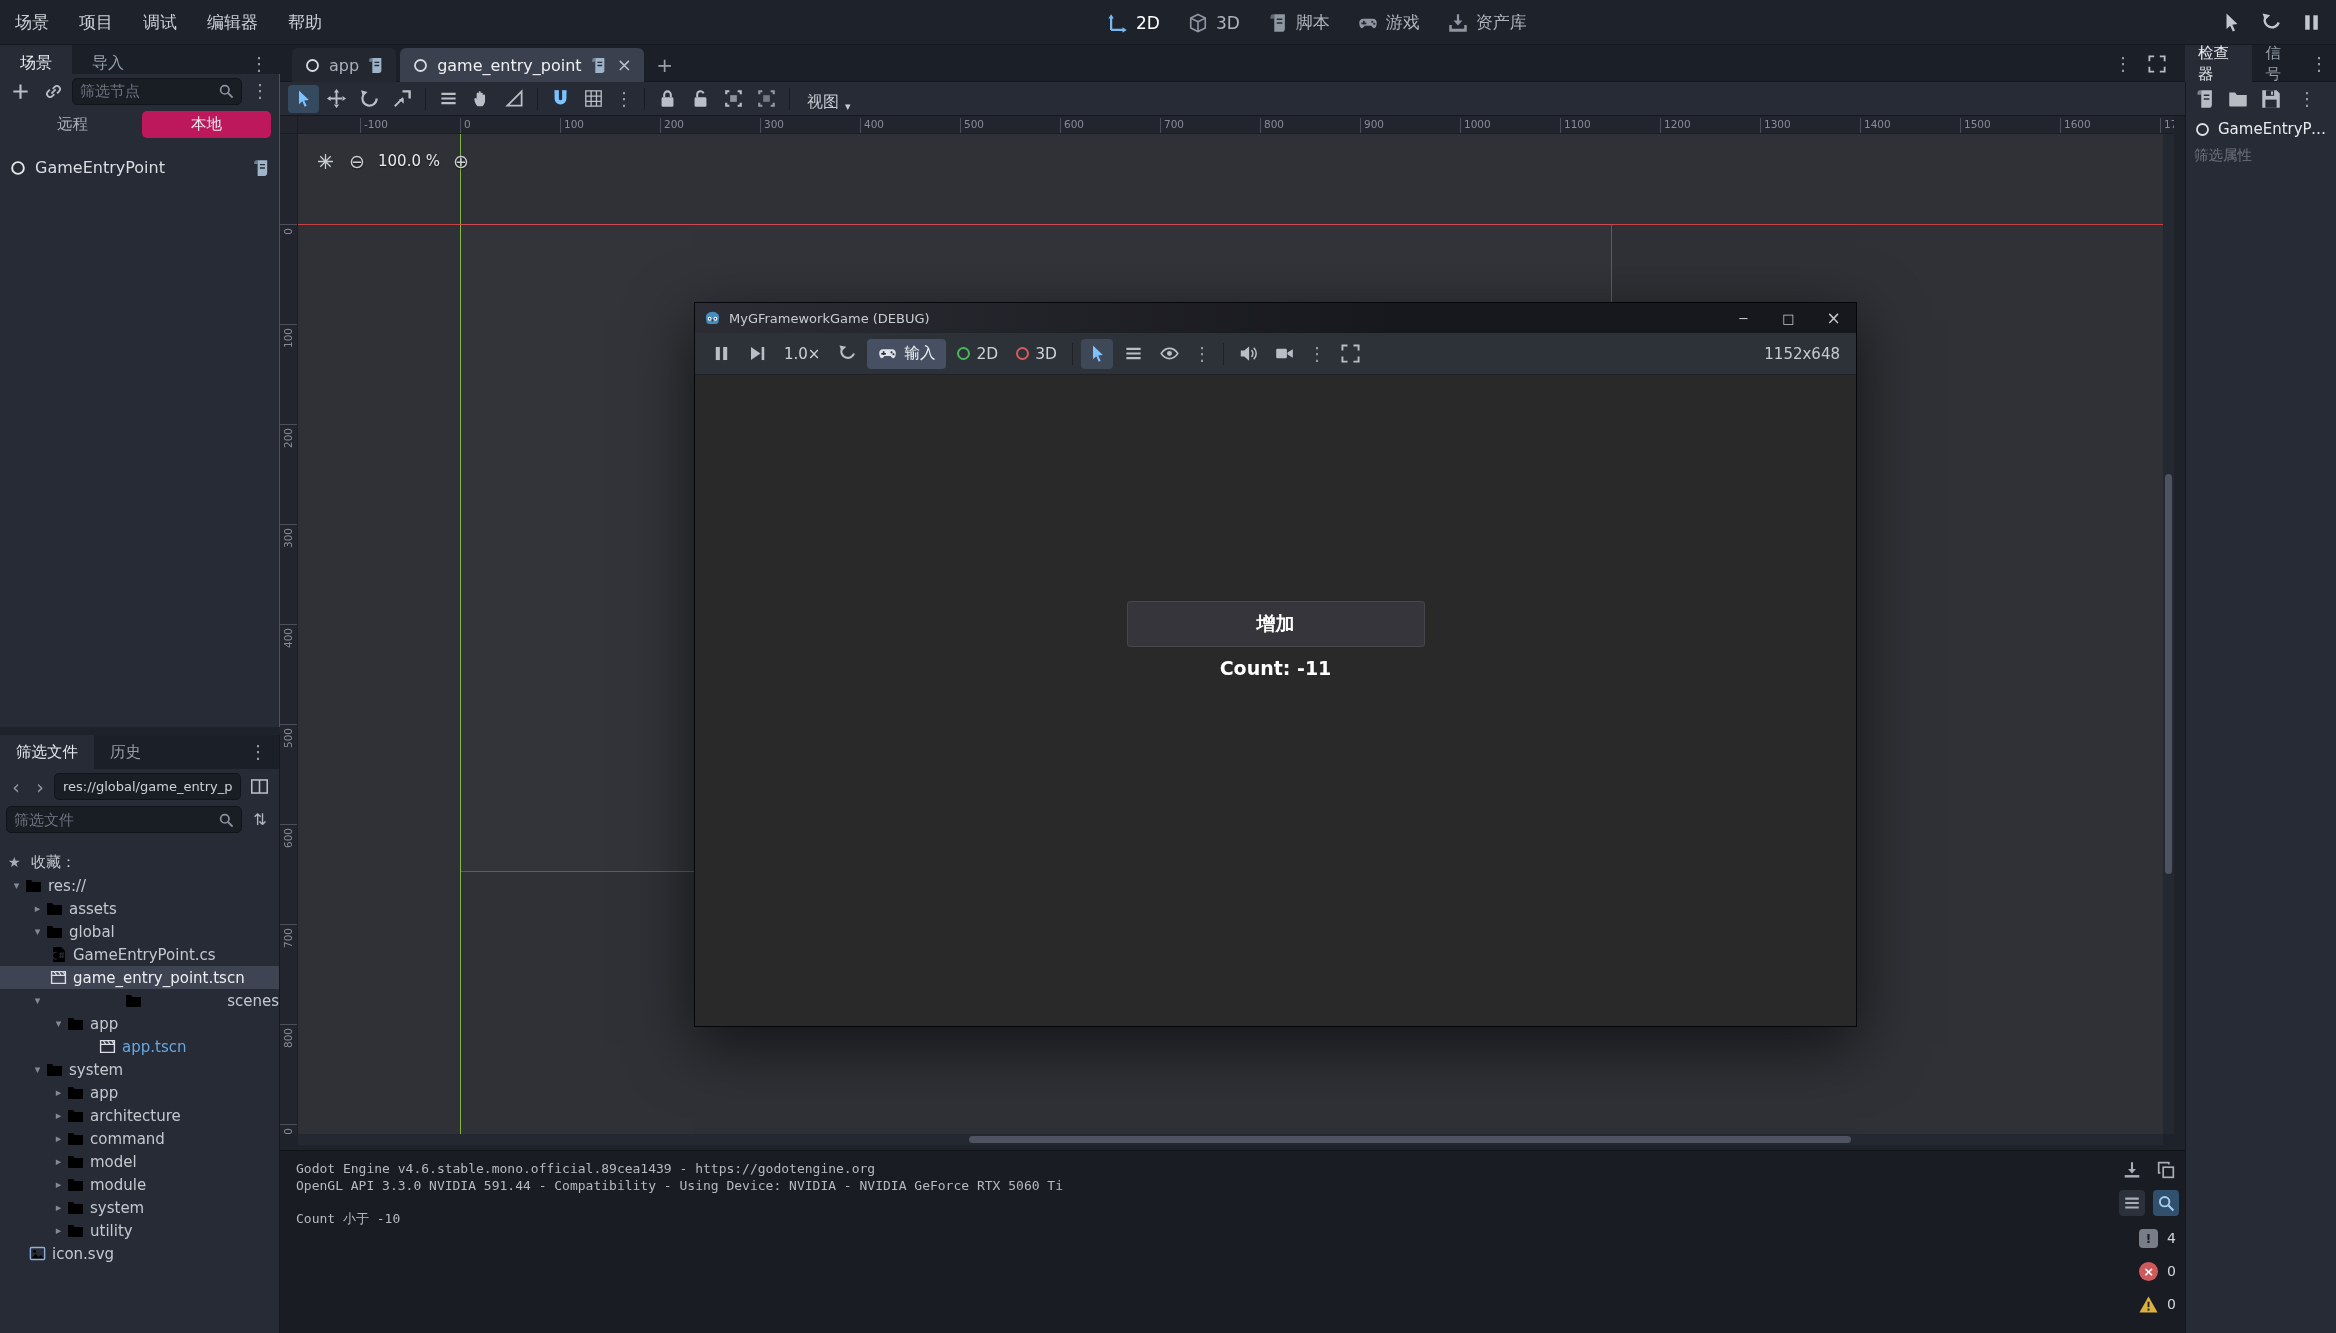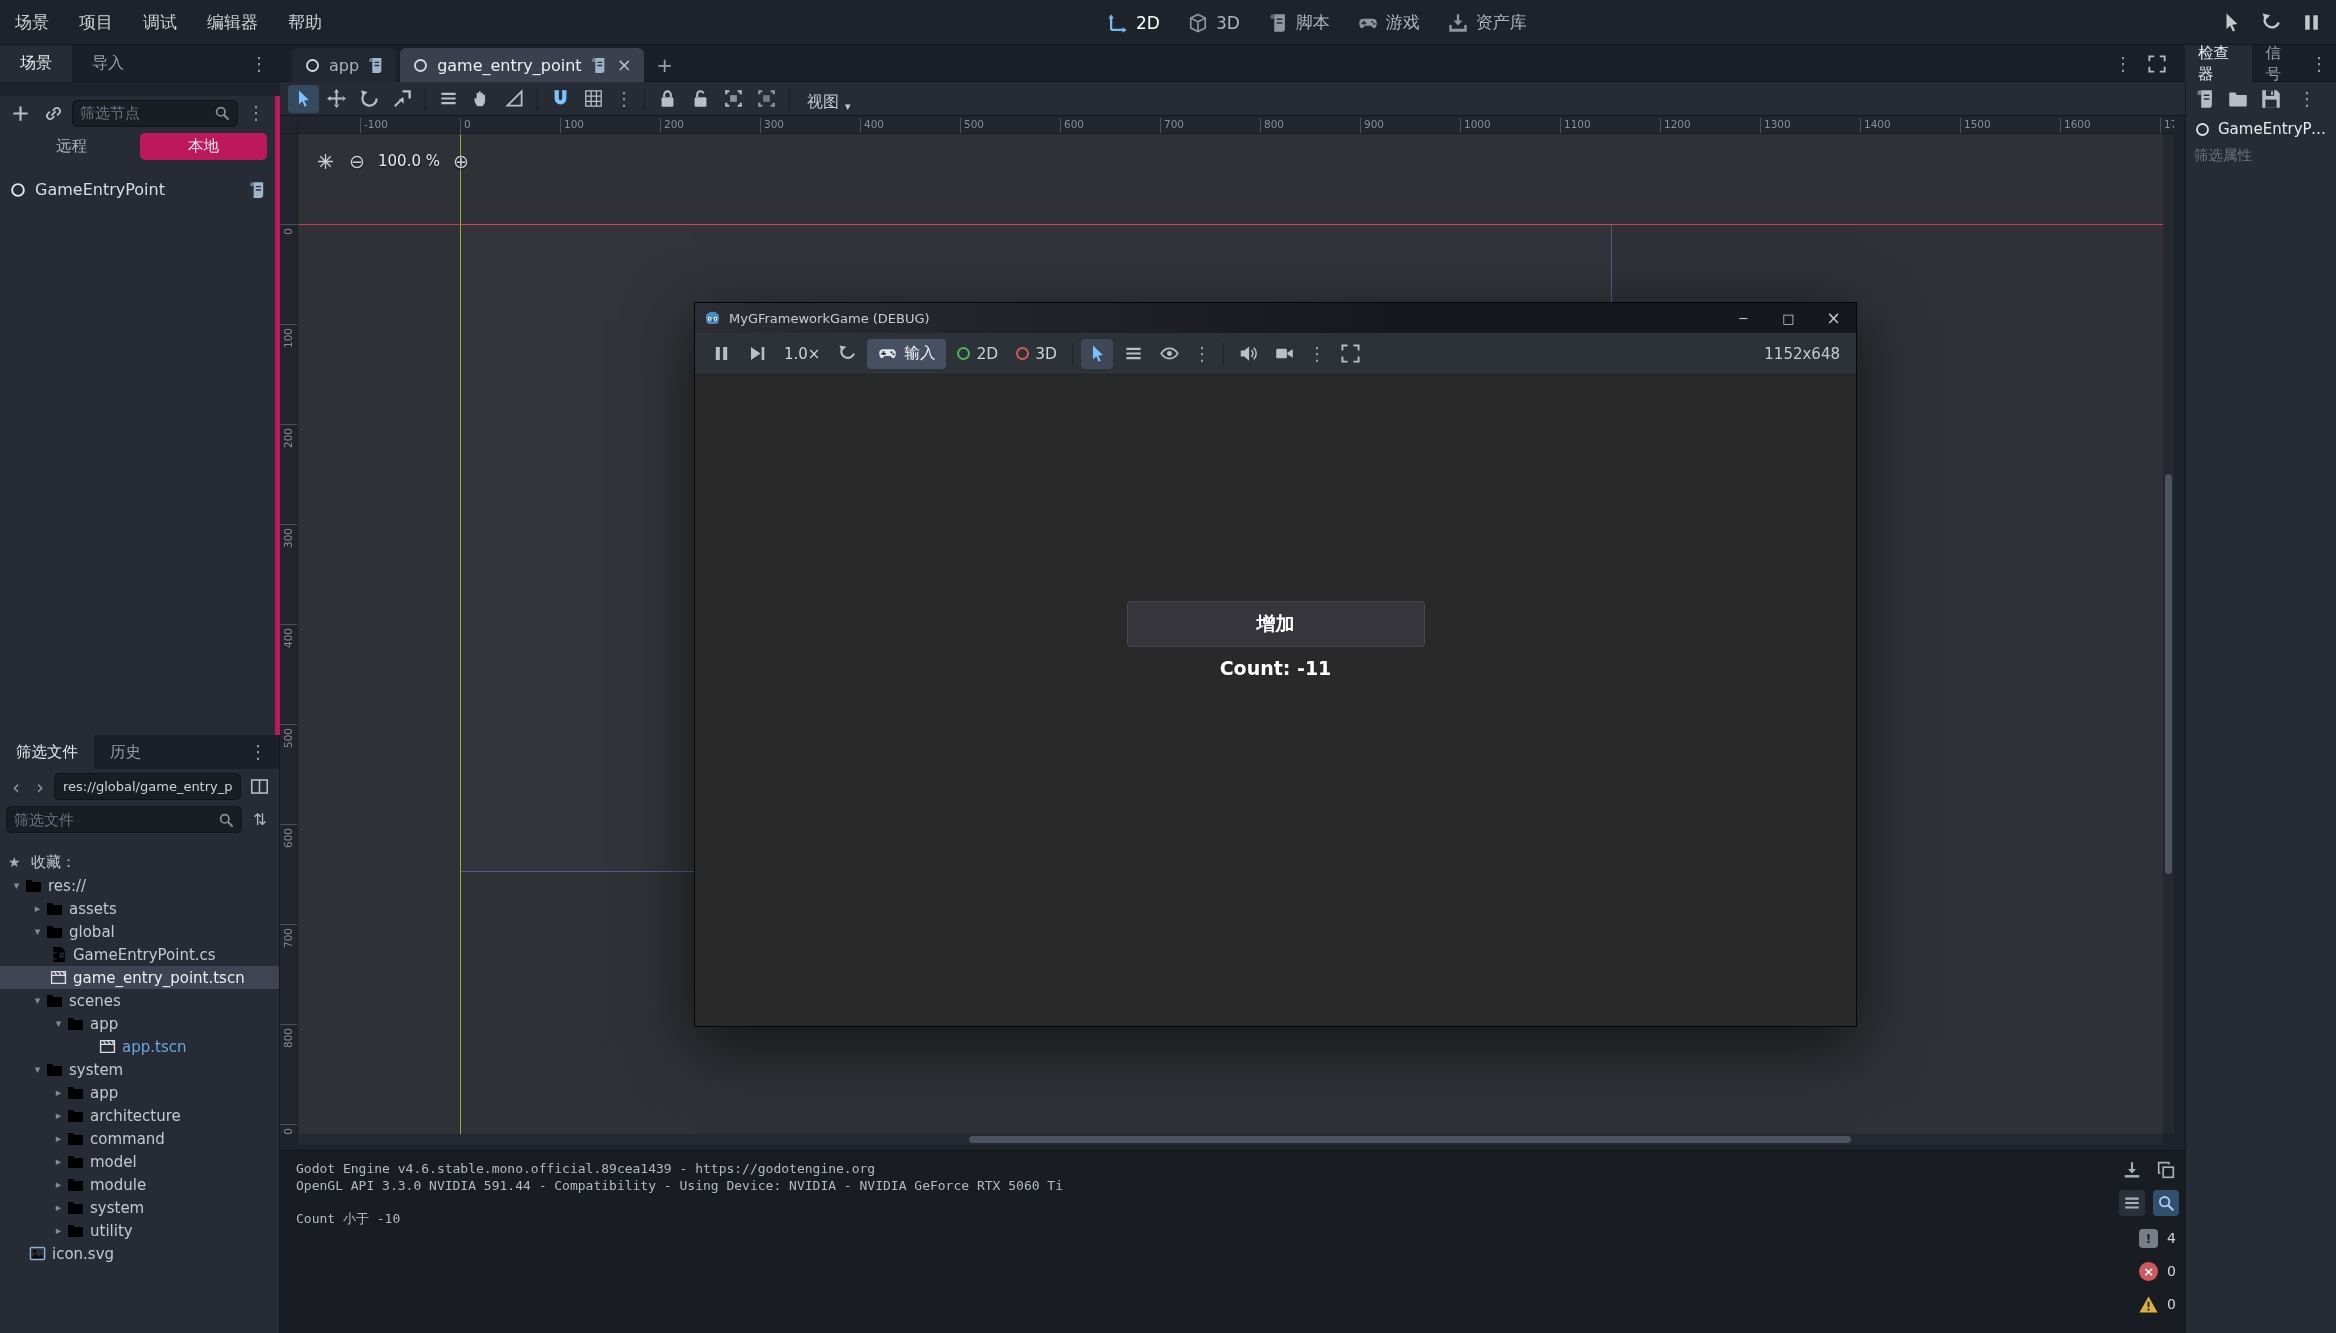--- a/index.html
+++ b/index.html
@@ -38,21 +38,21 @@
   .stab .ic.script{color:#9fb4c8}
   .stab .close{font-size:18px;color:#b9bec7;margin-left:2px;line-height:1}
   #tab-add{width:34px;display:flex;align-items:center;justify-content:center;color:#9aa0ab;font-size:20px}
   #tabsrow-center-icons{position:absolute;left:2110px;top:0;height:37px;display:flex;align-items:center;gap:12px;color:#b6bbc4}
   #tabsrow-center-icons .ic{width:18px;height:18px}
   #dock-tabs-right{position:absolute;left:2185px;top:0;width:151px;height:37px;display:flex}
   #dock-tabs-right .dtab{padding:0 13px;font-size:15.5px}
   #dock-tabs-right .dots{margin-left:auto;align-self:center;margin-right:4px}
 
   
-  #scene-dock{position:absolute;left:0;top:96px;width:280px;height:653px;background:#262b35;border-right:5px solid #be185d}
+  #scene-dock{position:absolute;left:0;top:74px;width:280px;height:653px;background:#262b35;border-right:1px solid #be185d}
   .row-toolbar{display:flex;align-items:center;gap:5px;padding:4px 6px;height:34px}
   .tool-ic{width:28px;height:26px;display:flex;align-items:center;justify-content:center;color:#b9bec7;border-radius:4px}
   .tool-ic .ic{width:19px;height:19px}
   .search-box{flex:1;display:flex;align-items:center;background:#191d24;border:1px solid #11151b;border-radius:5px;height:27px;padding:0 7px;gap:6px;min-width:0}
   .search-box input{flex:1;background:transparent;border:0;outline:0;color:#d5d8de;font-size:15px;min-width:0;width:20px}
   .search-box input::placeholder{color:#6d7380}
   .search-box .ic{width:16px;height:16px;color:#8b919c}
   #remote-local{display:flex;gap:5px;padding:3px 8px 6px}
   #remote-local .seg{flex:1;height:27px;display:flex;align-items:center;justify-content:center;font-size:15.5px;border-radius:5px;color:#aab0ba}
   #remote-local .seg.active{background:#be185d;color:#e9ebef}
@@ -624,21 +624,21 @@
 
         <span class="fic ic-scene">
           <svg>
             <use href="#s-scene"></use>
           </svg>
         </span>
 
         <span class="flabel">game_entry_point.tscn</span>
       </div>
 
-      <div class="frow" data-icon="folder" data-arrow="down" style="padding-left: 29px;">
+      <div class="frow" data-icon="folder" data-arrow="down" style="padding-left: 29px; justify-content: space-between;">
         <span class="arrow"></span>
 
         <span class="fic ic-folder">
           <svg>
             <use href="#s-folder"></use>
           </svg>
         </span>
 
         <span class="flabel">scenes</span>
       </div>

